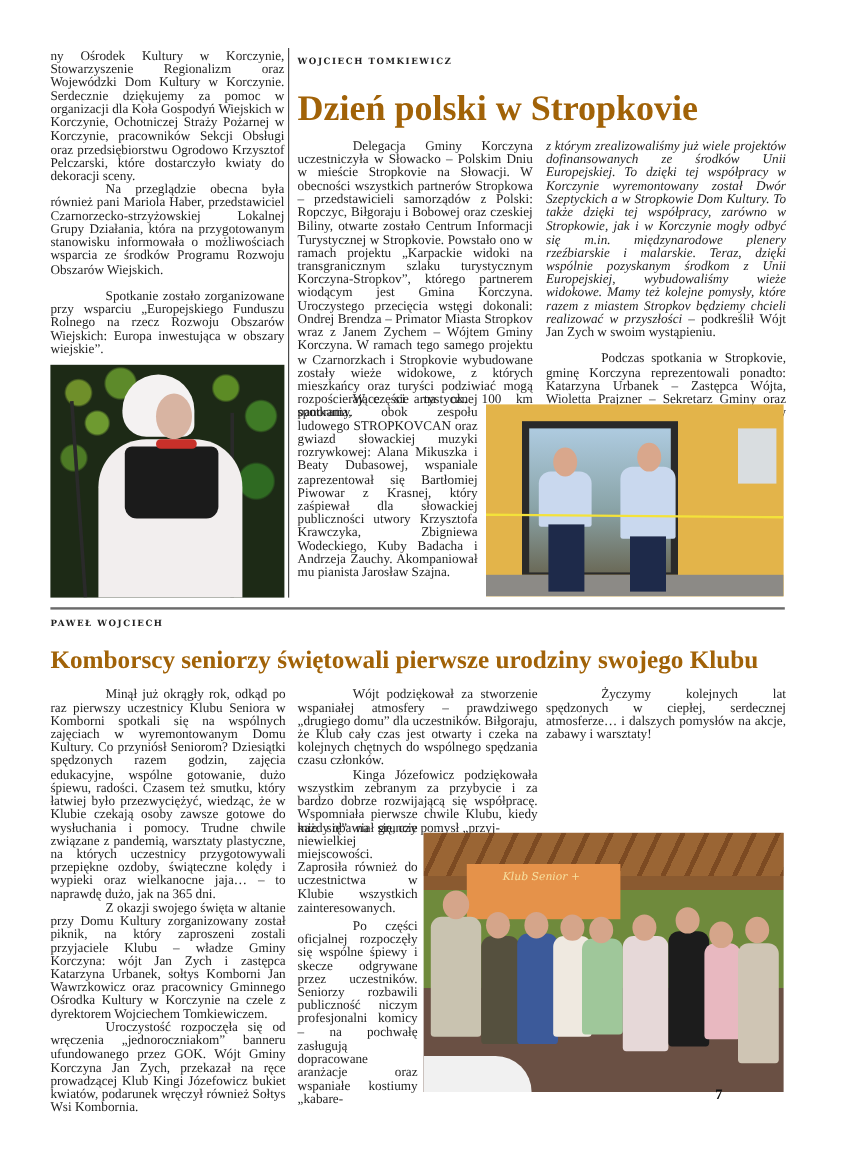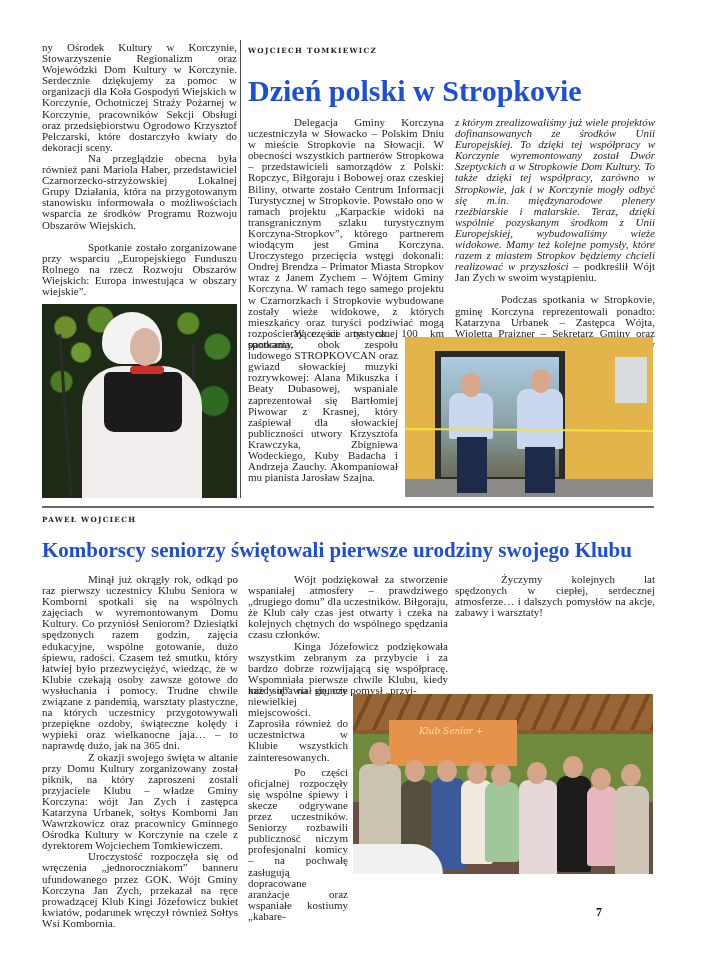--- a/index.html
+++ b/index.html
@@ -6,21 +6,21 @@
   html, body { width: 711px; height: 960px; background: #fff; overflow: hidden; }
   body { position: relative; font-family: "DejaVu Serif", "Liberation Serif", serif; color: #1a1a1a; }
 
   .txt { position: absolute; font-family: "Liberation Serif", "DejaVu Serif", serif; font-size: 11px; line-height: 11.1px; text-align: justify; color: #1e1e1e; }
   .txt p { text-indent: 0; }
   .txt p.ind { text-indent: 46px; }
   .txt p.gap { margin-top: 11px; }
   .txt .it { font-style: italic; }
 
   .byline { position: absolute; font-family: "DejaVu Serif", serif; font-weight: bold; font-size: 7.2px; letter-spacing: 1.3px; color: #222; }
-  .headline { position: absolute; font-family: "Liberation Serif", "DejaVu Serif", serif; font-weight: bold; color: #1d4ed8; white-space: nowrap; }
+  .headline { position: absolute; font-family: "Liberation Serif", "DejaVu Serif", serif; font-weight: bold; color: #a16207; white-space: nowrap; }
 
   .vline { position: absolute; width: 1px; background: #4a4a4a; }
   .hline { position: absolute; height: 2px; background: #6a6a6a; }
 
   .photo { position: absolute; overflow: hidden; }
   .page-num { position: absolute; font-family: "Liberation Serif", serif; font-size: 12px; font-weight: bold; color: #111; }
 
   
   .p1 { background: radial-gradient(circle at 12% 12%, #6f8f2a 0 10px, transparent 12px),
                     radial-gradient(circle at 30% 8%, #5d8a2a 0 12px, transparent 14px),
@@ -124,21 +124,21 @@
 </div>
 <div class="txt" style="left:248px; top:685px; width:100px;">
   <p>mie się” na gruncie niewielkiej miejscowości. Zaprosiła również do uczestnictwa w Klubie wszystkich zainteresowanych.</p>
   <p class="ind" style="margin-top:4px;">Po części oficjalnej rozpoczęły się wspólne śpiewy i skecze odgrywane przez uczestników. Seniorzy rozbawili publiczność niczym profesjonalni komicy – na pochwałę zasługują dopracowane aranżacje oraz wspaniałe kostiumy „kabare-</p>
 </div>
 
 <div class="txt" style="left:455px; top:574px; width:200px;">
   <p class="ind">Życzymy kolejnych lat spędzonych w ciepłej, serdecznej atmosferze… i dalszych pomysłów na akcje, zabawy i warsztaty!</p>
 </div>
 
-<div class="photo p3" style="left:353px; top:694px; width:300px; height:180px;padding-left:20px;">
+<div class="photo p3" style="left:353px; top:694px; width:300px; height:216px;padding-left:20px;">
   <div class="roof"></div>
   <div class="banner">
       <span>Klub Senior +</span>
     </div>
   <div class="person" style="left:6px; top:70px; width:42px; height:100px; background:#c9c3b0;"></div>
   <div class="hd" style="left:16px; top:48px; width:22px; height:24px;"></div>
   <div class="person" style="left:48px; top:86px; width:32px; height:90px; background:#55503e;"></div>
   <div class="hd" style="left:52px; top:66px; width:20px; height:22px;"></div>
   <div class="person" style="left:78px; top:84px; width:34px; height:92px; background:#3c5a9a;"></div>
   <div class="hd" style="left:84px; top:66px; width:20px; height:22px;"></div>

